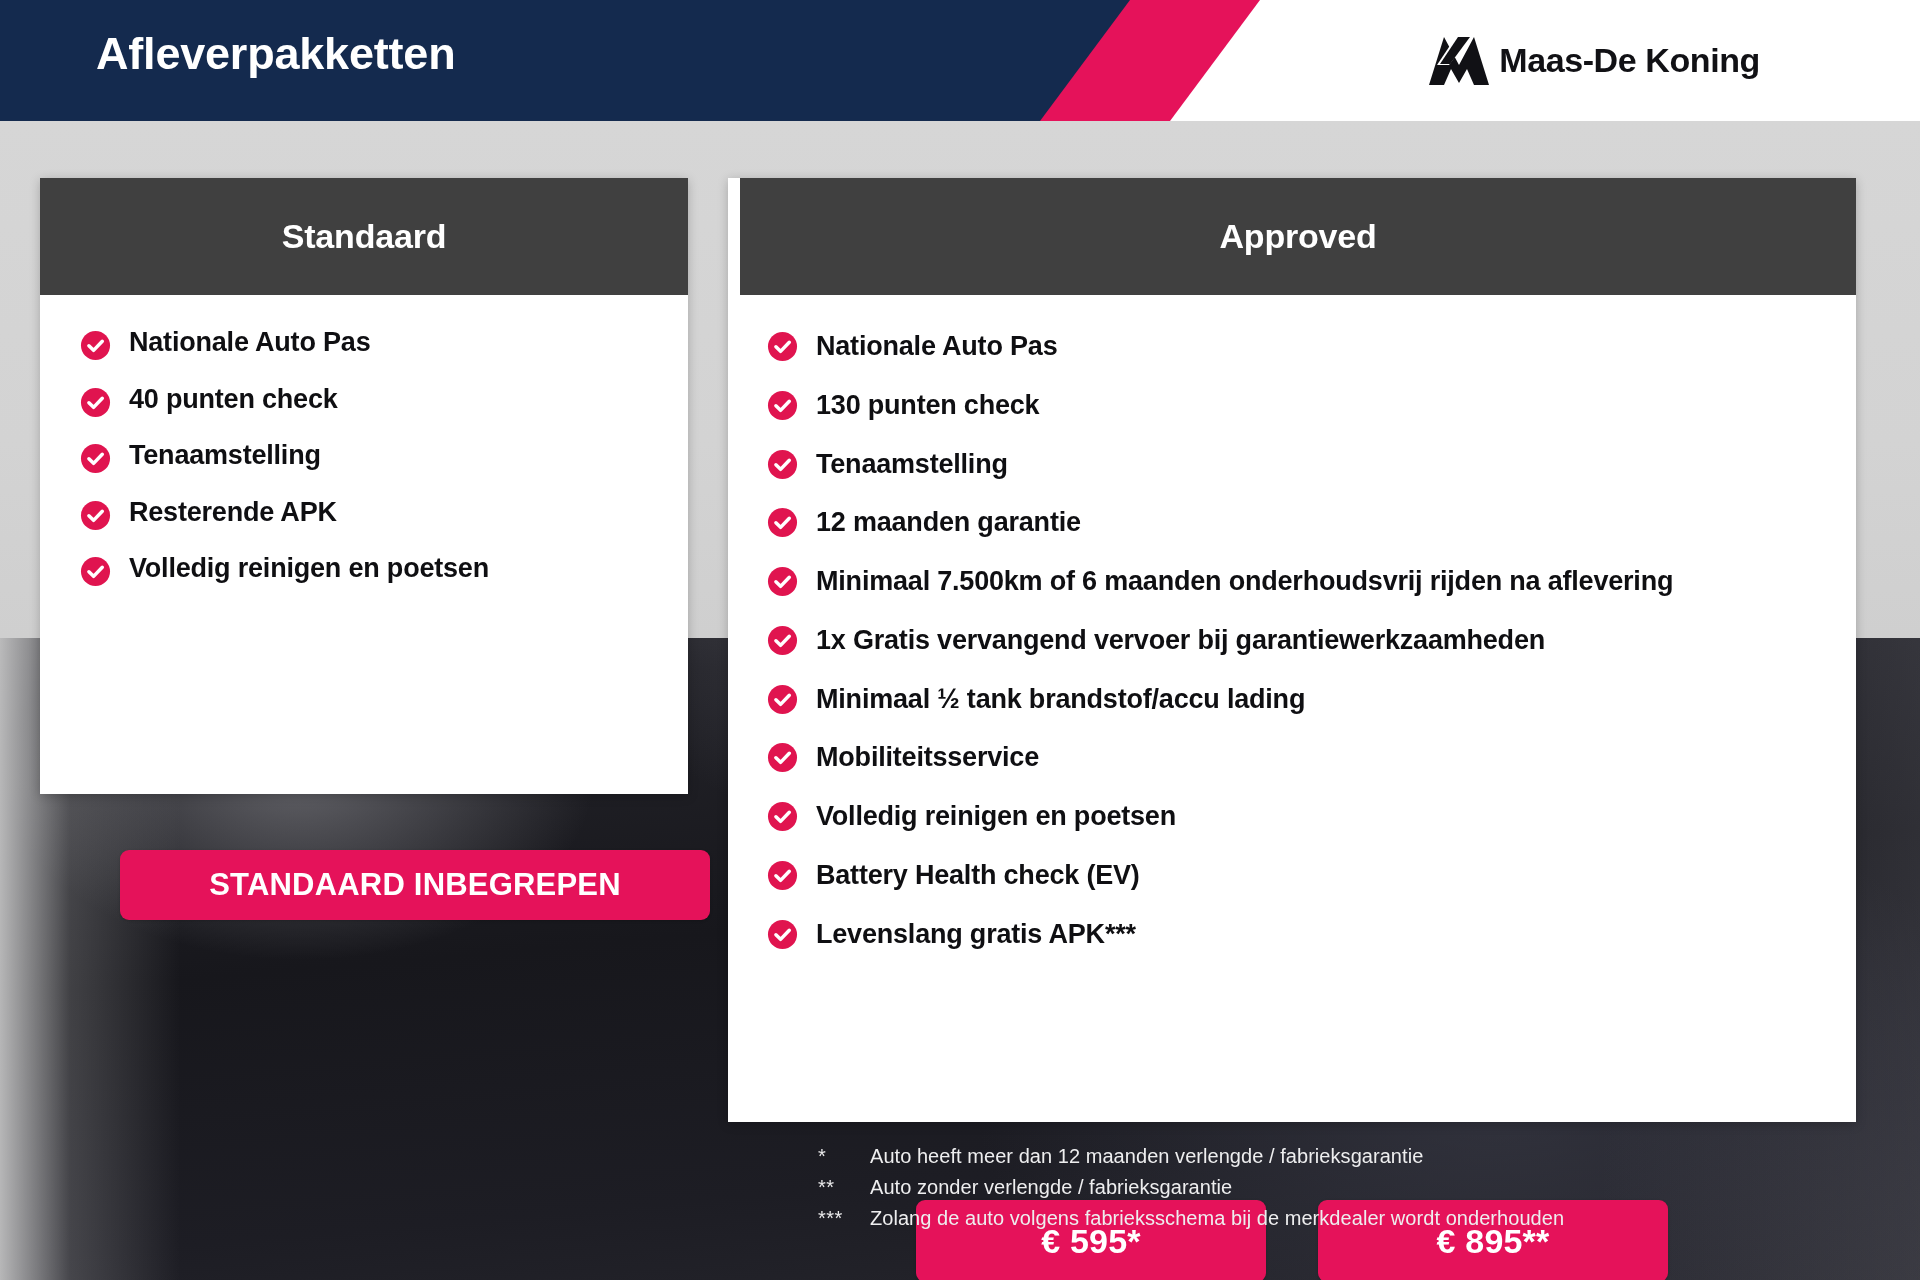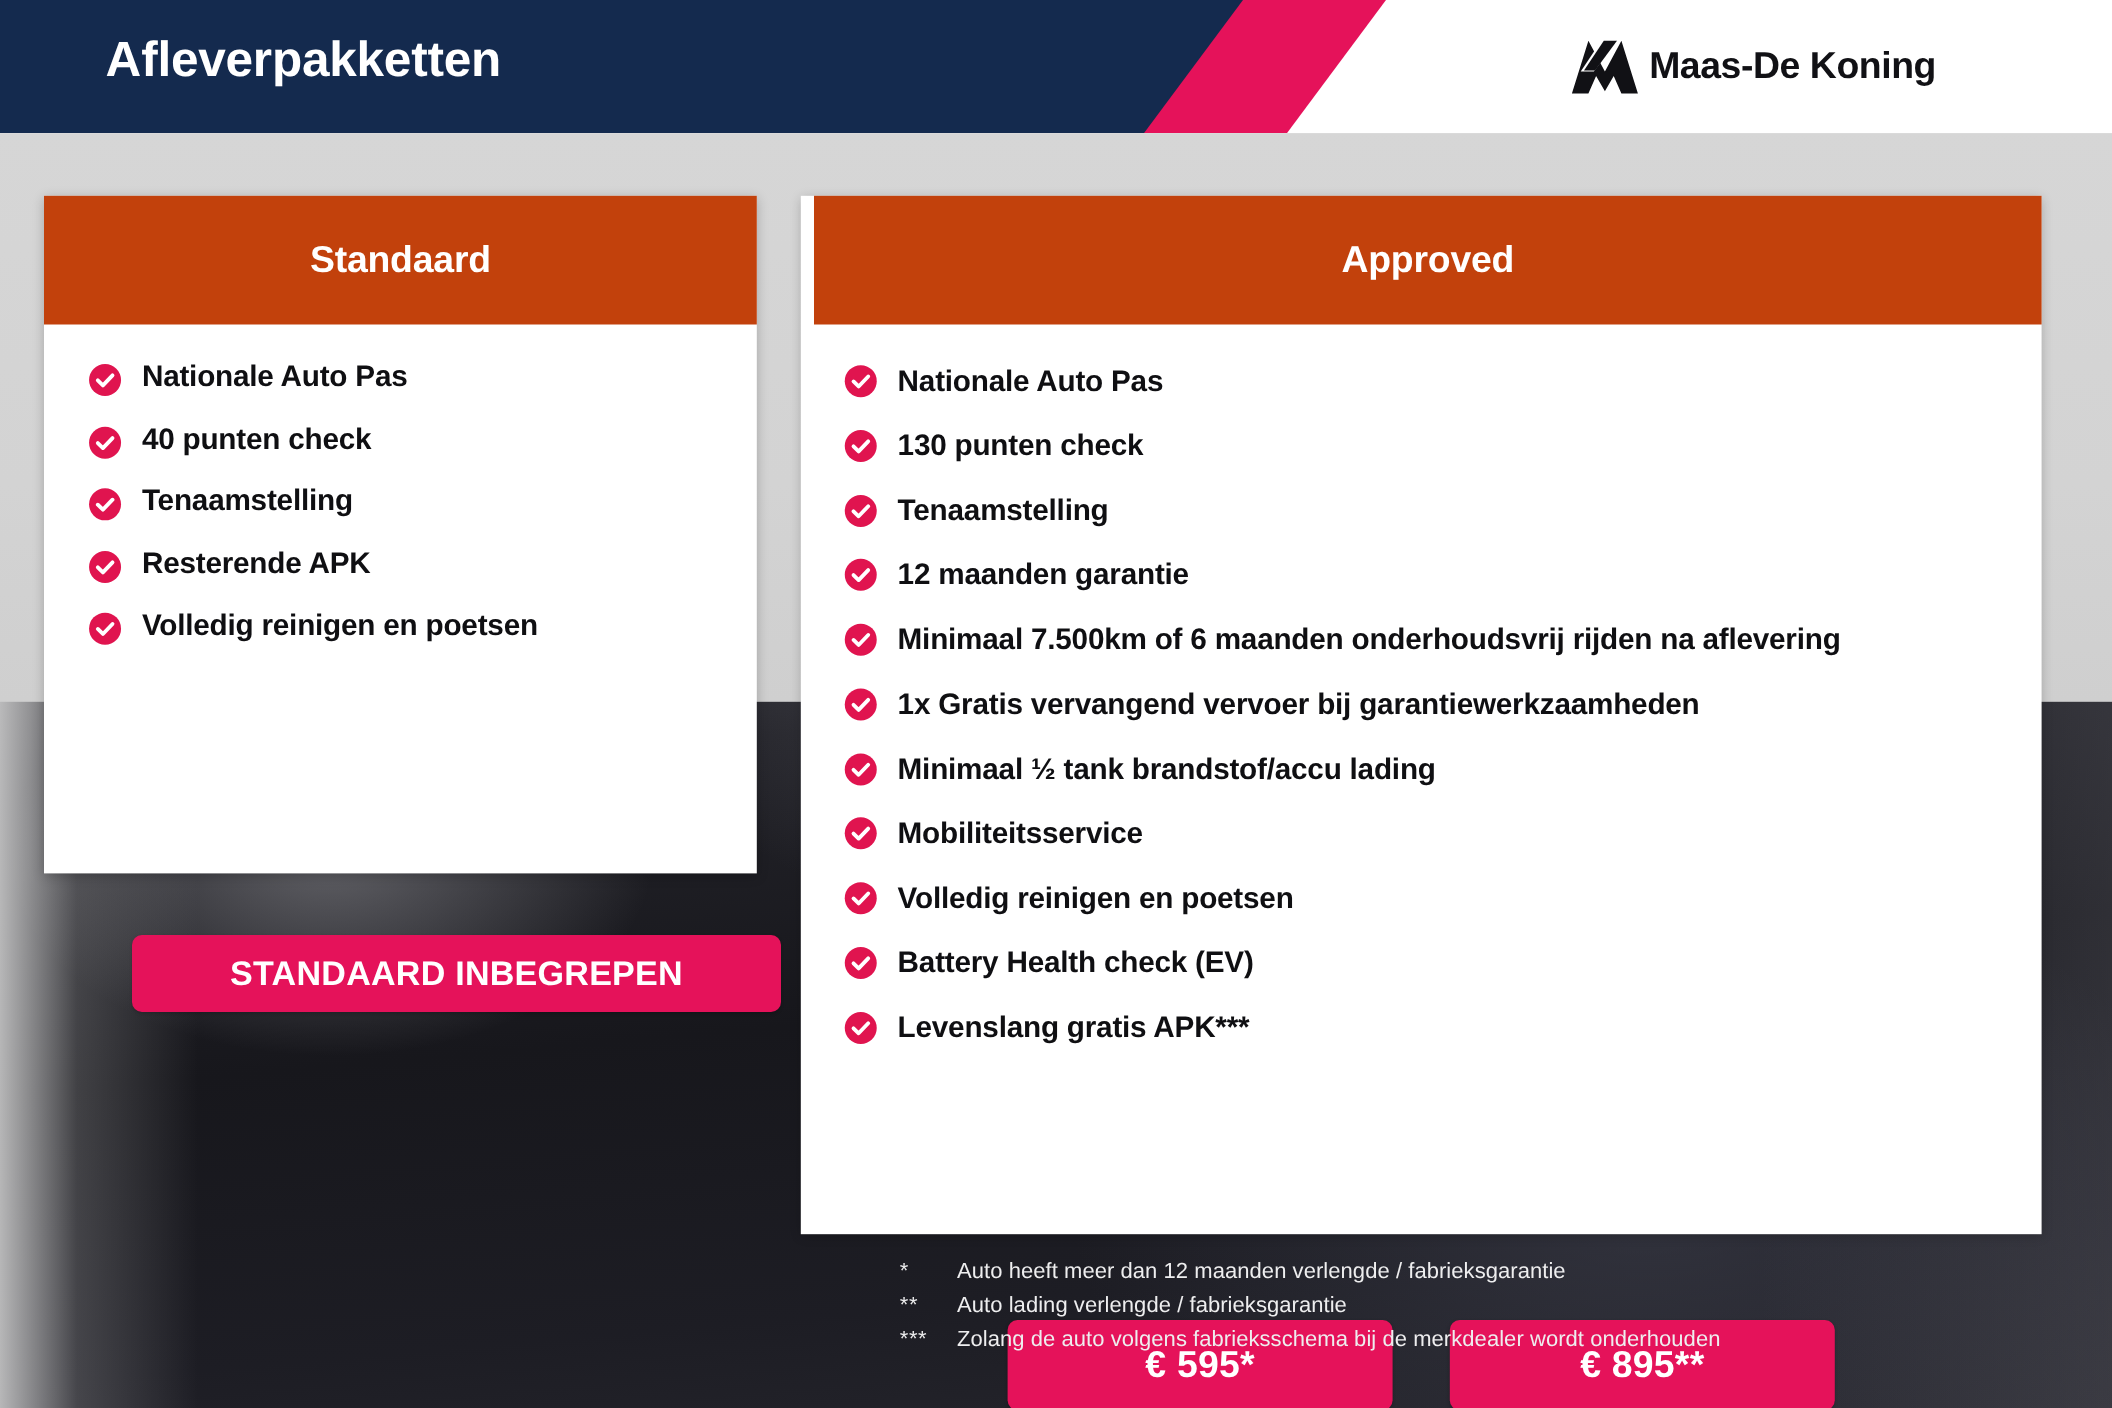--- a/index.html
+++ b/index.html
@@ -101,21 +101,21 @@
   }
 
   
   .card {
     position: absolute;
     background: #ffffff;
     box-shadow: 0 2px 10px rgba(0,0,0,0.22);
     z-index: 4;
   }
   .card-head {
-    background: #c2410c;
+    background: #404040;
     display: flex;
     align-items: center;
     justify-content: center;
   }
   .card-head-title {
     color: #ffffff;
     font-weight: bold;
     font-size: 34px;
     letter-spacing: -0.2px;
   }
@@ -386,21 +386,21 @@
     </div>
   </div>
 
   <div class="footnotes">
     <div class="footnote-row">
       <span class="fn-mark">*</span>
       <span class="fn-text">Auto heeft meer dan 12 maanden verlengde / fabrieksgarantie</span>
     </div>
     <div class="footnote-row">
       <span class="fn-mark">**</span>
-      <span class="fn-text">Auto lading verlengde / fabrieksgarantie</span>
+      <span class="fn-text">Auto zonder verlengde / fabrieksgarantie</span>
     </div>
     <div class="footnote-row">
       <span class="fn-mark">***</span>
       <span class="fn-text">Zolang de auto volgens fabrieksschema bij de merkdealer wordt onderhouden</span>
     </div>
   </div>
 
 </div>
 
 </body></html>

